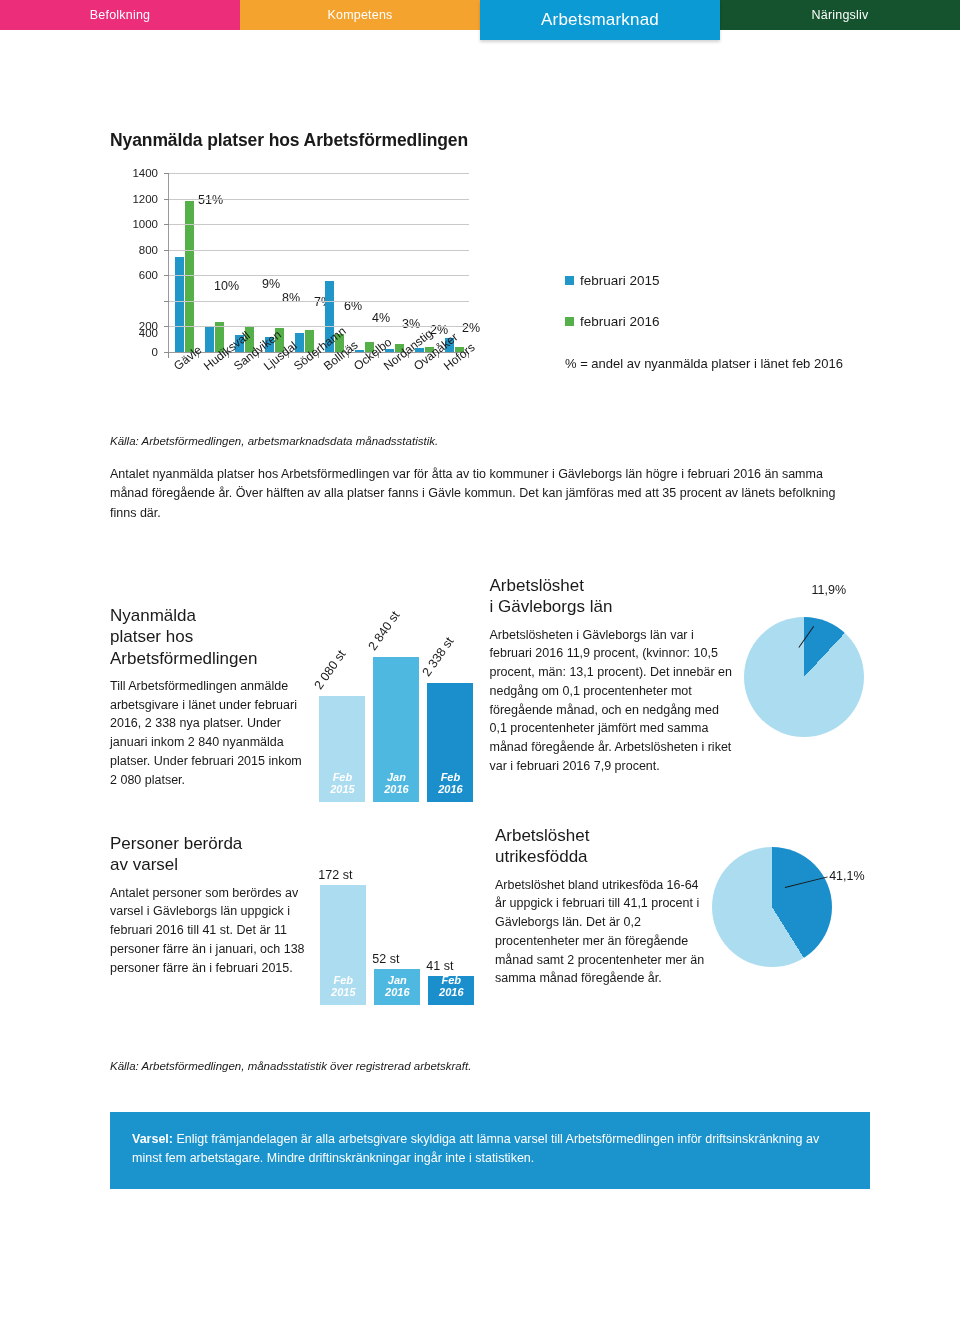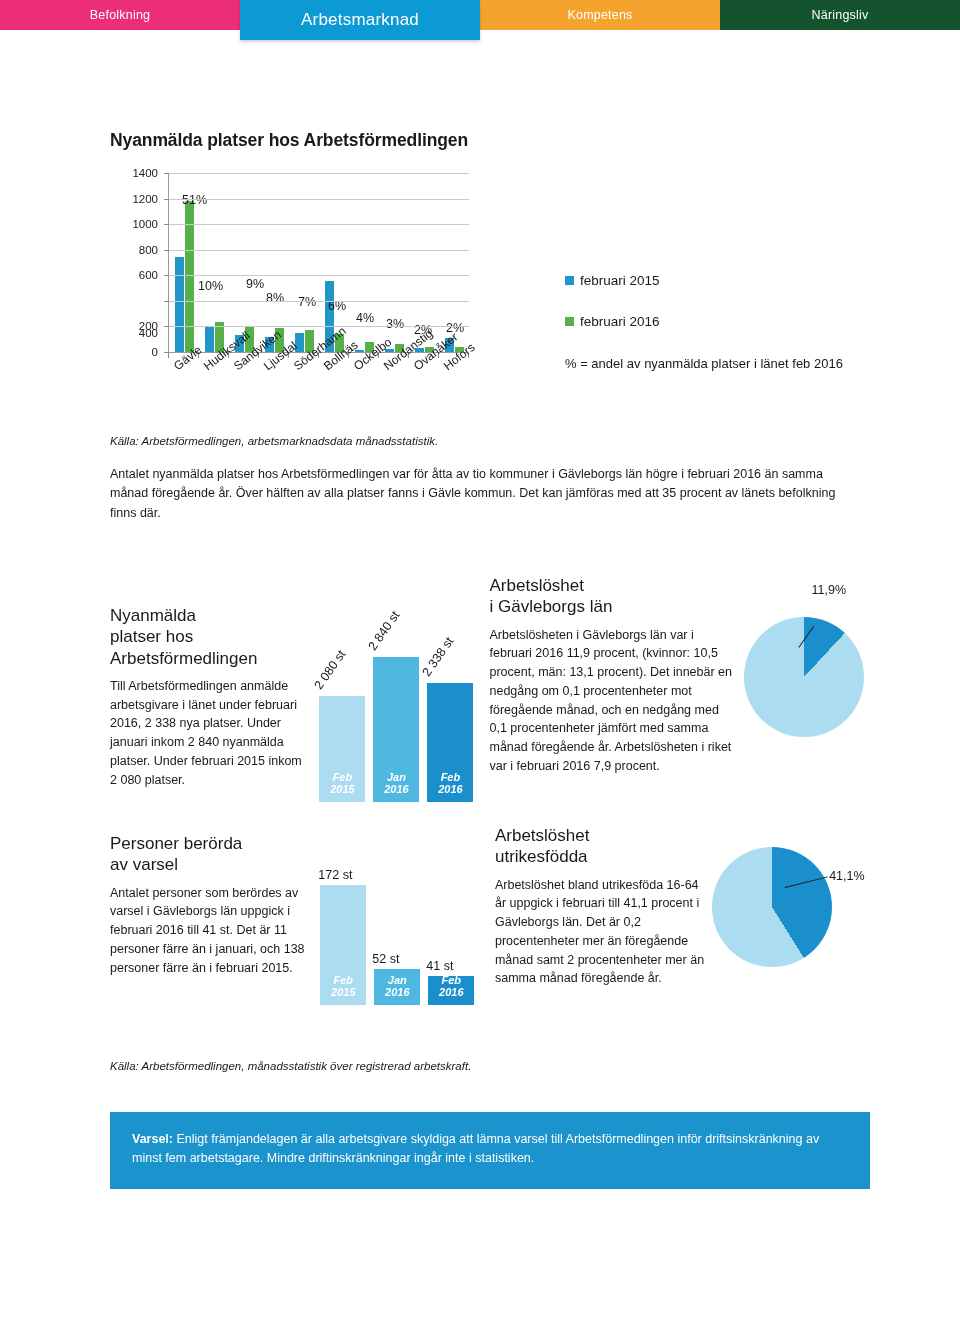--- a/index.html
+++ b/index.html
@@ -75,21 +75,21 @@
     display:flex;align-items:flex-end;
   }
   .grp{
     flex:1 1 0;display:flex;align-items:flex-end;justify-content:center;gap:1px;
     height:100%;position:relative;
   }
   .bar{width:9px;}
   .bar.b2015{background:#2196c8;}
   .bar.b2016{background:#56b04a;}
   .pctlab{
-    position:absolute;font-size:12.5px;color:#1a1a1a;white-space:nowrap;
+    position:absolute;font-size:12.5px;color:#1a1a1a;white-space:nowrap;margin-left:16px;
   }
   .xticks{
     position:absolute;left:58px;top:188px;width:300px;height:5px;
   }
   .xtick{position:absolute;top:0;width:1px;height:5px;background:#8d8d8d;}
   .xlabels{
     position:absolute;left:58px;top:193px;width:330px;height:70px;
   }
   .xlab{
     position:absolute;font-size:12px;color:#1a1a1a;white-space:nowrap;
@@ -160,25 +160,25 @@
   }
   .varselbox b{font-weight:bold;}
 </style>
 </head>
 <body>
 
 <div class="navbar">
   <div class="nav-tab" style="background: rgb(236, 45, 122);">
     <span>Befolkning</span>
   </div>
+  <div class="nav-tab" style="background: rgb(245, 163, 47);">
+    <span>Kompetens</span>
+  </div>
   <div class="nav-tab active" style="background: rgb(11, 154, 212);">
     <span>Arbetsmarknad</span>
-  </div>
-  <div class="nav-tab" style="background: rgb(245, 163, 47);">
-    <span>Kompetens</span>
   </div>
   <div class="nav-tab" style="background: #14532d;">
     <span>Näringsliv</span>
   </div>
 </div>
 
 <div class="page">
 <div class="content">
 
   <h1 class="section-title">Nyanmälda platser hos Arbetsförmedlingen</h1>

